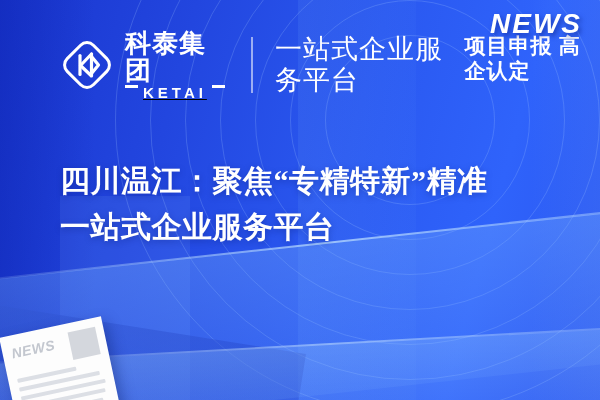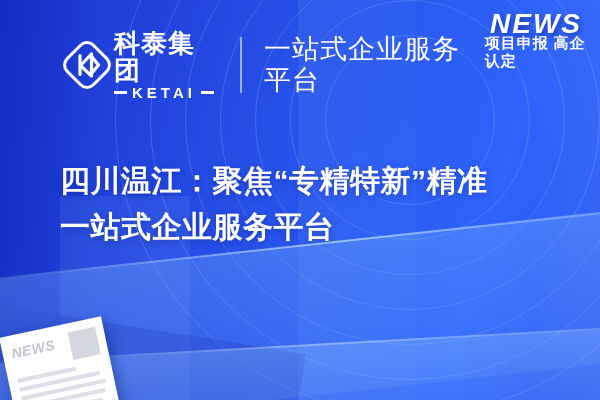--- a/index.html
+++ b/index.html
@@ -76,68 +76,68 @@
     transform:rotate(9deg); transform-origin:left center;
   }
 
   
   .header{
     position:absolute; left:0; top:0; width:600px; height:130px;
     display:flex; align-items:center;
   }
 
   .logo-block{
-    display:flex; align-items:center; 
+    display:flex; align-items:center; gap:11px;
     margin-left:60px;
   }
   .logo-mark{ width:54px; height:54px; flex:none; }
   .logo-words{ display:flex; flex-direction:column; gap:1px; }
   .logo-cn{
     font-size:26px; font-weight:bold; color:#ffffff;
     letter-spacing:1px; line-height:1.05;
     font-family:"Liberation Sans","DejaVu Sans",sans-serif;
   }
-  .logo-en-row{ display:flex; align-items:center; gap:5px; }
+  .logo-en-row{ display:flex; gap:5px;text-decoration:underline; }
   .logo-dash{ width:13px; height:3px; background:#fff; flex:none; }
   .logo-en{
     font-size:15px; font-weight:bold; color:#fff;
     letter-spacing:4px; line-height:1;
   }
 
   .divider{
     width:2px; height:56px; background:rgba(255,255,255,.55);
     margin:0 22px 0 26px; flex:none;
   }
 
   .tagline{ display:flex; flex-direction:row; gap:2px; }
   .tagline-main{
     font-size:27px; color:#ffffff; line-height:1.15;
     letter-spacing:1px;
     font-family:"Liberation Sans","DejaVu Sans",sans-serif;
   }
   .tagline-sub{
-    font-size:15px; color:#ffffff; line-height:1.2;
+    font-size:21px; color:#ffffff; line-height:1.2;
     letter-spacing:1px;
     font-family:"Liberation Serif","DejaVu Serif",serif;
     font-weight:bold;
   }
 
   .news-tag{
     position:absolute; right:18px; top:8px;
     font-size:28px; font-weight:bold; color:#ffffff;
     letter-spacing:2px; font-style:italic;
     text-shadow:2px 3px 5px rgba(10,30,130,.55);
   }
 
   
   .headline{
     position:absolute; left:60px; top:158px; width:510px;
     font-size:30px; line-height:1.52; font-weight:bold;
     color:#ffffff; letter-spacing:.5px;
-    font-family:Liberation Sans, sans-serif;
+    font-family:Liberation Serif, serif;
     text-shadow:0 2px 6px rgba(8,26,110,.35);
   }
   .headline div{ white-space:nowrap; }
 
   
   .paper{
     position:absolute; left:8px; top:326px;
     width:104px; height:96px;
     background:#fdfdfd;
     transform:rotate(-12deg);

